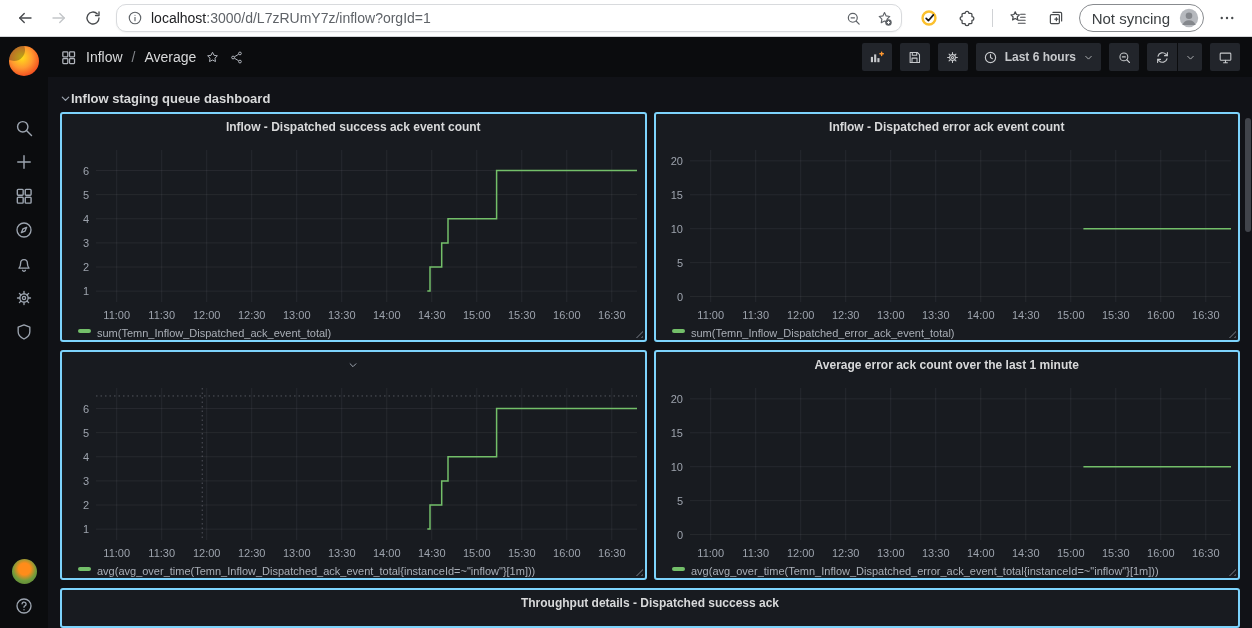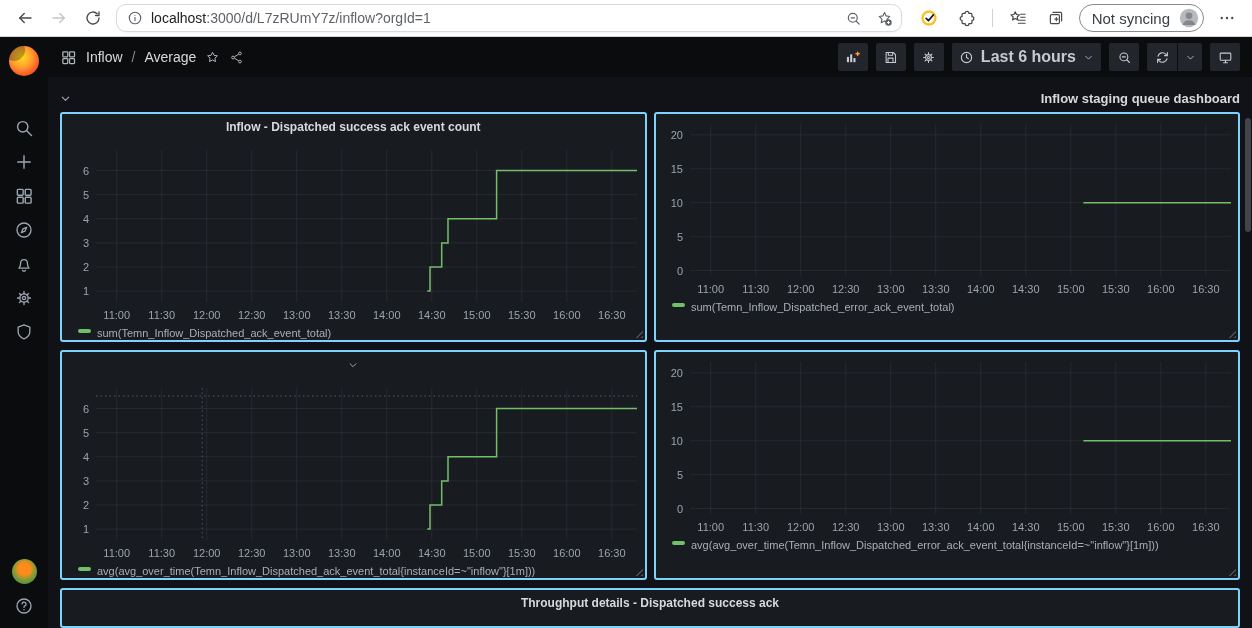--- a/index.html
+++ b/index.html
@@ -46,28 +46,28 @@
   .main { flex:1; position:relative; padding:0 12px; display:flex; flex-direction:column; overflow:hidden; }
   .topbar { height:48px; background:#0b0c0e; margin:0 -12px; padding:0 12px;
     display:flex; align-items:center; }
   .breadcrumb { display:flex; align-items:center; gap:9px; color:#d8d9da; font-size:14px; }
   .breadcrumb svg { width:17px; height:17px; color:#b0b4bb; }
   .crumb-sep { color:#84878c; }
   .toolbar { margin-left:auto; display:flex; gap:8px; align-items:center; }
   .tbtn { height:28px; min-width:30px; padding:0 7px; background:#22252b; border-radius:2px;
     display:flex; align-items:center; justify-content:center; gap:7px; color:#c7c9cc; }
   .tbtn svg { width:15px; height:15px; }
-  .tbtn .lbl { font-size:16px; font-weight:bold; white-space:nowrap; }
+  .tbtn .lbl { font-size:12px; font-weight:bold; white-space:nowrap; }
   .btn-group { display:flex; gap:1px; }
   .btn-group .tbtn { border-radius:0; }
   .btn-group .tbtn:first-child { border-radius:2px 0 0 2px; }
   .btn-group .tbtn:last-child { border-radius:0 2px 2px 0; min-width:24px; padding:0 4px; }
 
-  .row-header { height:22px; margin-top:12px; display:flex; align-items:center; gap:7px;
-    color:#d8d9da; font-size:13px; font-weight:bold;justify-content:space-between; }
+  .row-header { height:22px; margin-top:12px; display:flex; align-items:center; 
+    color:#d8d9da; font-size:13px; font-weight:bold; }
   .row-header svg { width:11px; height:11px; color:#9da5b0; }
 
   .grid2 { margin-top:4px; display:grid; grid-template-columns:1fr 1fr; grid-template-rows:230px 230px; gap:8px 7px; }
   .panel { background:#181b20; border:2px solid #7dd3fc; border-radius:3px;
     display:flex; flex-direction:column; position:relative; }
   .panel-title { height:26px; display:flex; align-items:center; justify-content:center; gap:5px;
     font-size:12px; font-weight:bold; color:#d8d9da; flex:0 0 auto; }
   .panel-title svg { width:10px; height:10px; color:#9da5b0; }
   .chart { flex:1; position:relative; }
   .chart svg { position:absolute; inset:0; }
@@ -375,20 +375,23 @@
               <line class="gridline" x1="549.7953410981696" x2="549.7953410981696" y1="10" y2="162"></line>
               <text class="tick xlab" x="549.7953410981696" y="179">16:30</text>
               <path d="M 365.3 151.1 L 368.0 151.1 L 368.0 127.0 L 379.7 127.0 L 379.7 102.9 L 386.0 102.9 L 386.0 78.8 L 434.6 78.8 L 434.6 30.5 L 575.0 30.5 L 575.0 30.5" fill="none" stroke="#73bf69" stroke-width="1.5"></path>
               <rect x="16" y="189" width="13" height="4" rx="2" fill="#73bf69"></rect>
               <text class="legend-t" x="35" y="197">sum(Temn_Inflow_Dispatched_ack_event_total)</text>
             </svg>
           </div>
         <div class="rsz"></div>
       </div>
       <div class="panel">
+        <div class="panel-title">
+            <span>Inflow - Dispatched error ack event count</span>
+          </div>
         <div class="chart">
             <svg width="585" height="202" viewBox="0 0 585 202">
               <line class="gridline" x1="34" x2="575" y1="156.57142857142858" y2="156.57142857142858"></line>
               <text class="tick ylab" x="27" y="160.57142857142858">0</text>
               <line class="gridline" x1="34" x2="575" y1="122.64285714285715" y2="122.64285714285715"></line>
               <text class="tick ylab" x="27" y="126.64285714285715">5</text>
               <line class="gridline" x1="34" x2="575" y1="88.71428571428571" y2="88.71428571428571"></line>
               <text class="tick ylab" x="27" y="92.71428571428571">10</text>
               <line class="gridline" x1="34" x2="575" y1="54.78571428571429" y2="54.78571428571429"></line>
               <text class="tick ylab" x="27" y="58.78571428571429">15</text>
@@ -472,20 +475,23 @@
               <line class="dashline" x1="34" x2="575" y1="17.96190476190477" y2="17.96190476190477"></line>
               <line class="dashline" x1="140.21963394342757" x2="140.21963394342757" y1="10" y2="162"></line>
               <path d="M 365.3 151.1 L 368.0 151.1 L 368.0 127.0 L 379.7 127.0 L 379.7 102.9 L 386.0 102.9 L 386.0 78.8 L 434.6 78.8 L 434.6 30.5 L 575.0 30.5 L 575.0 30.5" fill="none" stroke="#73bf69" stroke-width="1.5"></path>
               <rect x="16" y="189" width="13" height="4" rx="2" fill="#73bf69"></rect>
               <text class="legend-t" x="35" y="197">avg(avg_over_time(Temn_Inflow_Dispatched_ack_event_total{instanceId=~"inflow"}[1m]))</text>
             </svg>
           </div>
         <div class="rsz"></div>
       </div>
       <div class="panel">
+        <div class="panel-title">
+            <span>Average error ack count over the last 1 minute</span>
+          </div>
         <div class="chart">
             <svg width="585" height="202" viewBox="0 0 585 202">
               <line class="gridline" x1="34" x2="575" y1="156.57142857142858" y2="156.57142857142858"></line>
               <text class="tick ylab" x="27" y="160.57142857142858">0</text>
               <line class="gridline" x1="34" x2="575" y1="122.64285714285715" y2="122.64285714285715"></line>
               <text class="tick ylab" x="27" y="126.64285714285715">5</text>
               <line class="gridline" x1="34" x2="575" y1="88.71428571428571" y2="88.71428571428571"></line>
               <text class="tick ylab" x="27" y="92.71428571428571">10</text>
               <line class="gridline" x1="34" x2="575" y1="54.78571428571429" y2="54.78571428571429"></line>
               <text class="tick ylab" x="27" y="58.78571428571429">15</text>

